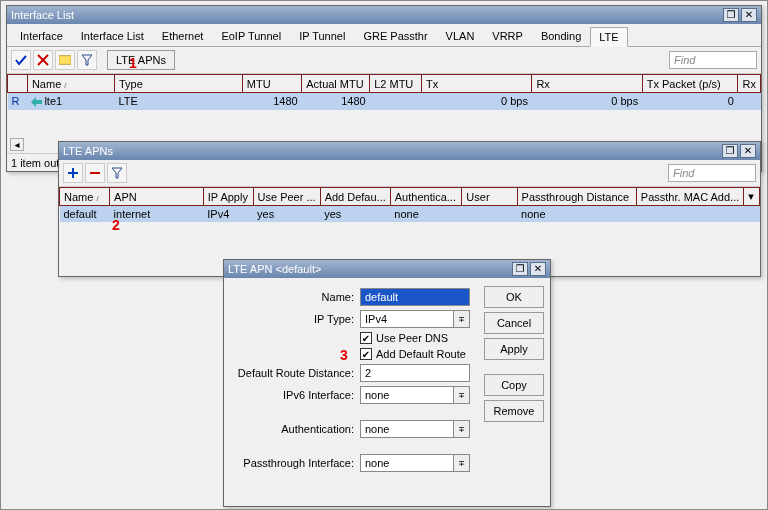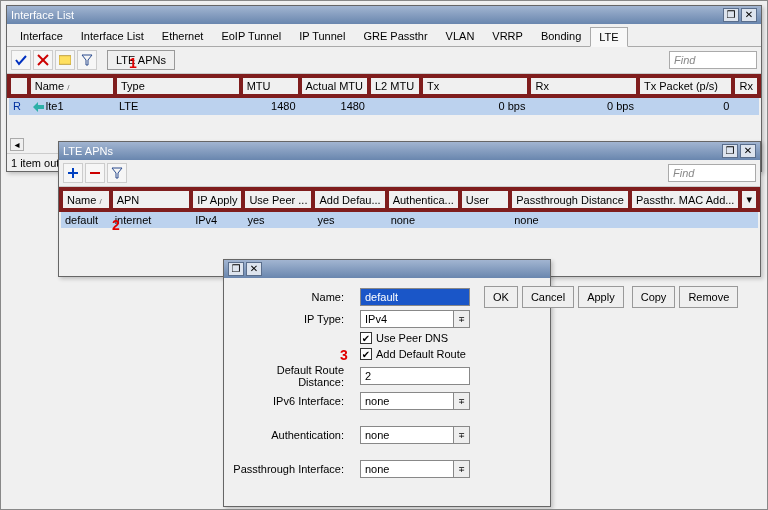--- a/index.html
+++ b/index.html
@@ -11,37 +11,37 @@
   .winbtn { width: 16px; height: 14px; background: #dde4ee; border: 1px solid #5a6e8c; color: #000; font-size: 10px; line-height: 12px; text-align: center; cursor: default; }
   .tabs { display: flex; background: #f0f0f0; padding: 2px 4px 0 4px; border-bottom: 1px solid #aaa; }
   .tab { padding: 3px 8px; border: 1px solid transparent; cursor: default; }
   .tab.active { background: #f8f8f8; border: 1px solid #aaa; border-bottom: 1px solid #f8f8f8; position: relative; top: 1px; }
   .toolbar { display: flex; align-items: center; gap: 2px; padding: 3px 4px; border-bottom: 1px solid #ccc; }
   .tbtn { width: 20px; height: 20px; display: flex; align-items: center; justify-content: center; border: 1px solid #ccc; background: #f6f6f6; }
   .tbtn svg { width: 12px; height: 12px; }
   .btn { height: 20px; padding: 0 8px; border: 1px solid #999; background: #efefef; display: inline-flex; align-items: center; }
   .findbox { margin-left: auto; width: 88px; height: 18px; border: 1px solid #aaa; color: #888; font-style: italic; padding: 0 4px; display: flex; align-items: center; background:#fff; }
   .table { width: 100%; border-collapse: collapse; }
-  .table th { text-align: left; font-weight: normal; border: 4px solid #7f1d1d; background: #f0f0f0; padding: 2px 4px; height: 18px; position: relative; white-space: nowrap; overflow: hidden; }
+  .table th { text-align: left; font-weight: normal; border: 1px solid #7f1d1d; background: #f0f0f0; padding: 2px 4px; height: 18px; position: relative; white-space: nowrap; overflow: hidden; }
   .sorttri { font-size: 8px; color: #666; }
   .table td { padding: 2px 4px; white-space: nowrap; overflow: hidden; }
   .row-sel { background: #bcd2ee; }
   .status { border-top: 1px solid #ccc; font-size: 11px; padding: 2px 4px; height: 18px; display: flex; align-items: center; }
   .num-r { text-align: right; }
   .red-marker { position: absolute; color: #e00000; font-weight: bold; font-size: 14px; pointer-events:none;}
   
   .form-row { display: flex; align-items: center; margin: 4px 0; }
-  .form-row label { width: 130px; text-align: right; padding-right: 16px; }
+  .form-row label { width: 130px; text-align: right; padding-right: 6px; }
   .fld { height: 18px; border: 1px solid #888; background: #fff; padding: 0 4px; display: flex; align-items: center; }
   .fld.sel { background: #1a56c8; color: #fff; }
   .selectwrap { display:flex; }
   .selectwrap .fld { flex:1; }
   .ddbtn { width: 16px; height: 18px; border: 1px solid #888; border-left:none; background: #eee; display:flex; align-items:center; justify-content:center; font-size:8px;}
   .chk { width:12px; height:12px; border:1px solid #333; margin-right:4px; display:inline-flex; align-items:center; justify-content:center; font-size:10px; background:#fff; }
-  .sidebtns { position:absolute; top:26px; right:6px; width:60px; display:flex; flex-direction:row; gap:4px;}
+  .sidebtns { position:absolute; top:26px; right:6px; width:60px; display:flex; flex-direction:column; gap:4px;}
   .sidebtns .btn { justify-content:center; height:22px;}
   .marker1 { top: 54px; left: 128px; }
   .marker2 { top: 216px; left: 111px; }
   .marker3 { top: 346px; left: 339px; }
   .icon-lte { display:inline-block; width:11px; height:11px; margin-right:2px; vertical-align:middle; }
   .dropcol { width:16px; text-align:center; background:#eee;}
 </style>
 </head>
 <body>
 
@@ -205,20 +205,21 @@
         <td>none</td>
         <td></td>
         <td></td>
       </tr>
     </tbody>
   </table>
 </div>
 
 <div class="window" style="left:222px; top:258px; width:328px; height:248px;">
   <div class="titlebar">
+    <span class="title">LTE APN &lt;default&gt;</span>
     <div class="winbtns">
       <div class="winbtn">❐</div>
       <div class="winbtn">✕</div>
     </div>
   </div>
   <div style="position:relative; padding:6px 72px 6px 6px;">
     <div class="form-row">
       <label>Name:</label>
       <div class="fld sel" style="width:110px">default</div>
     </div>

